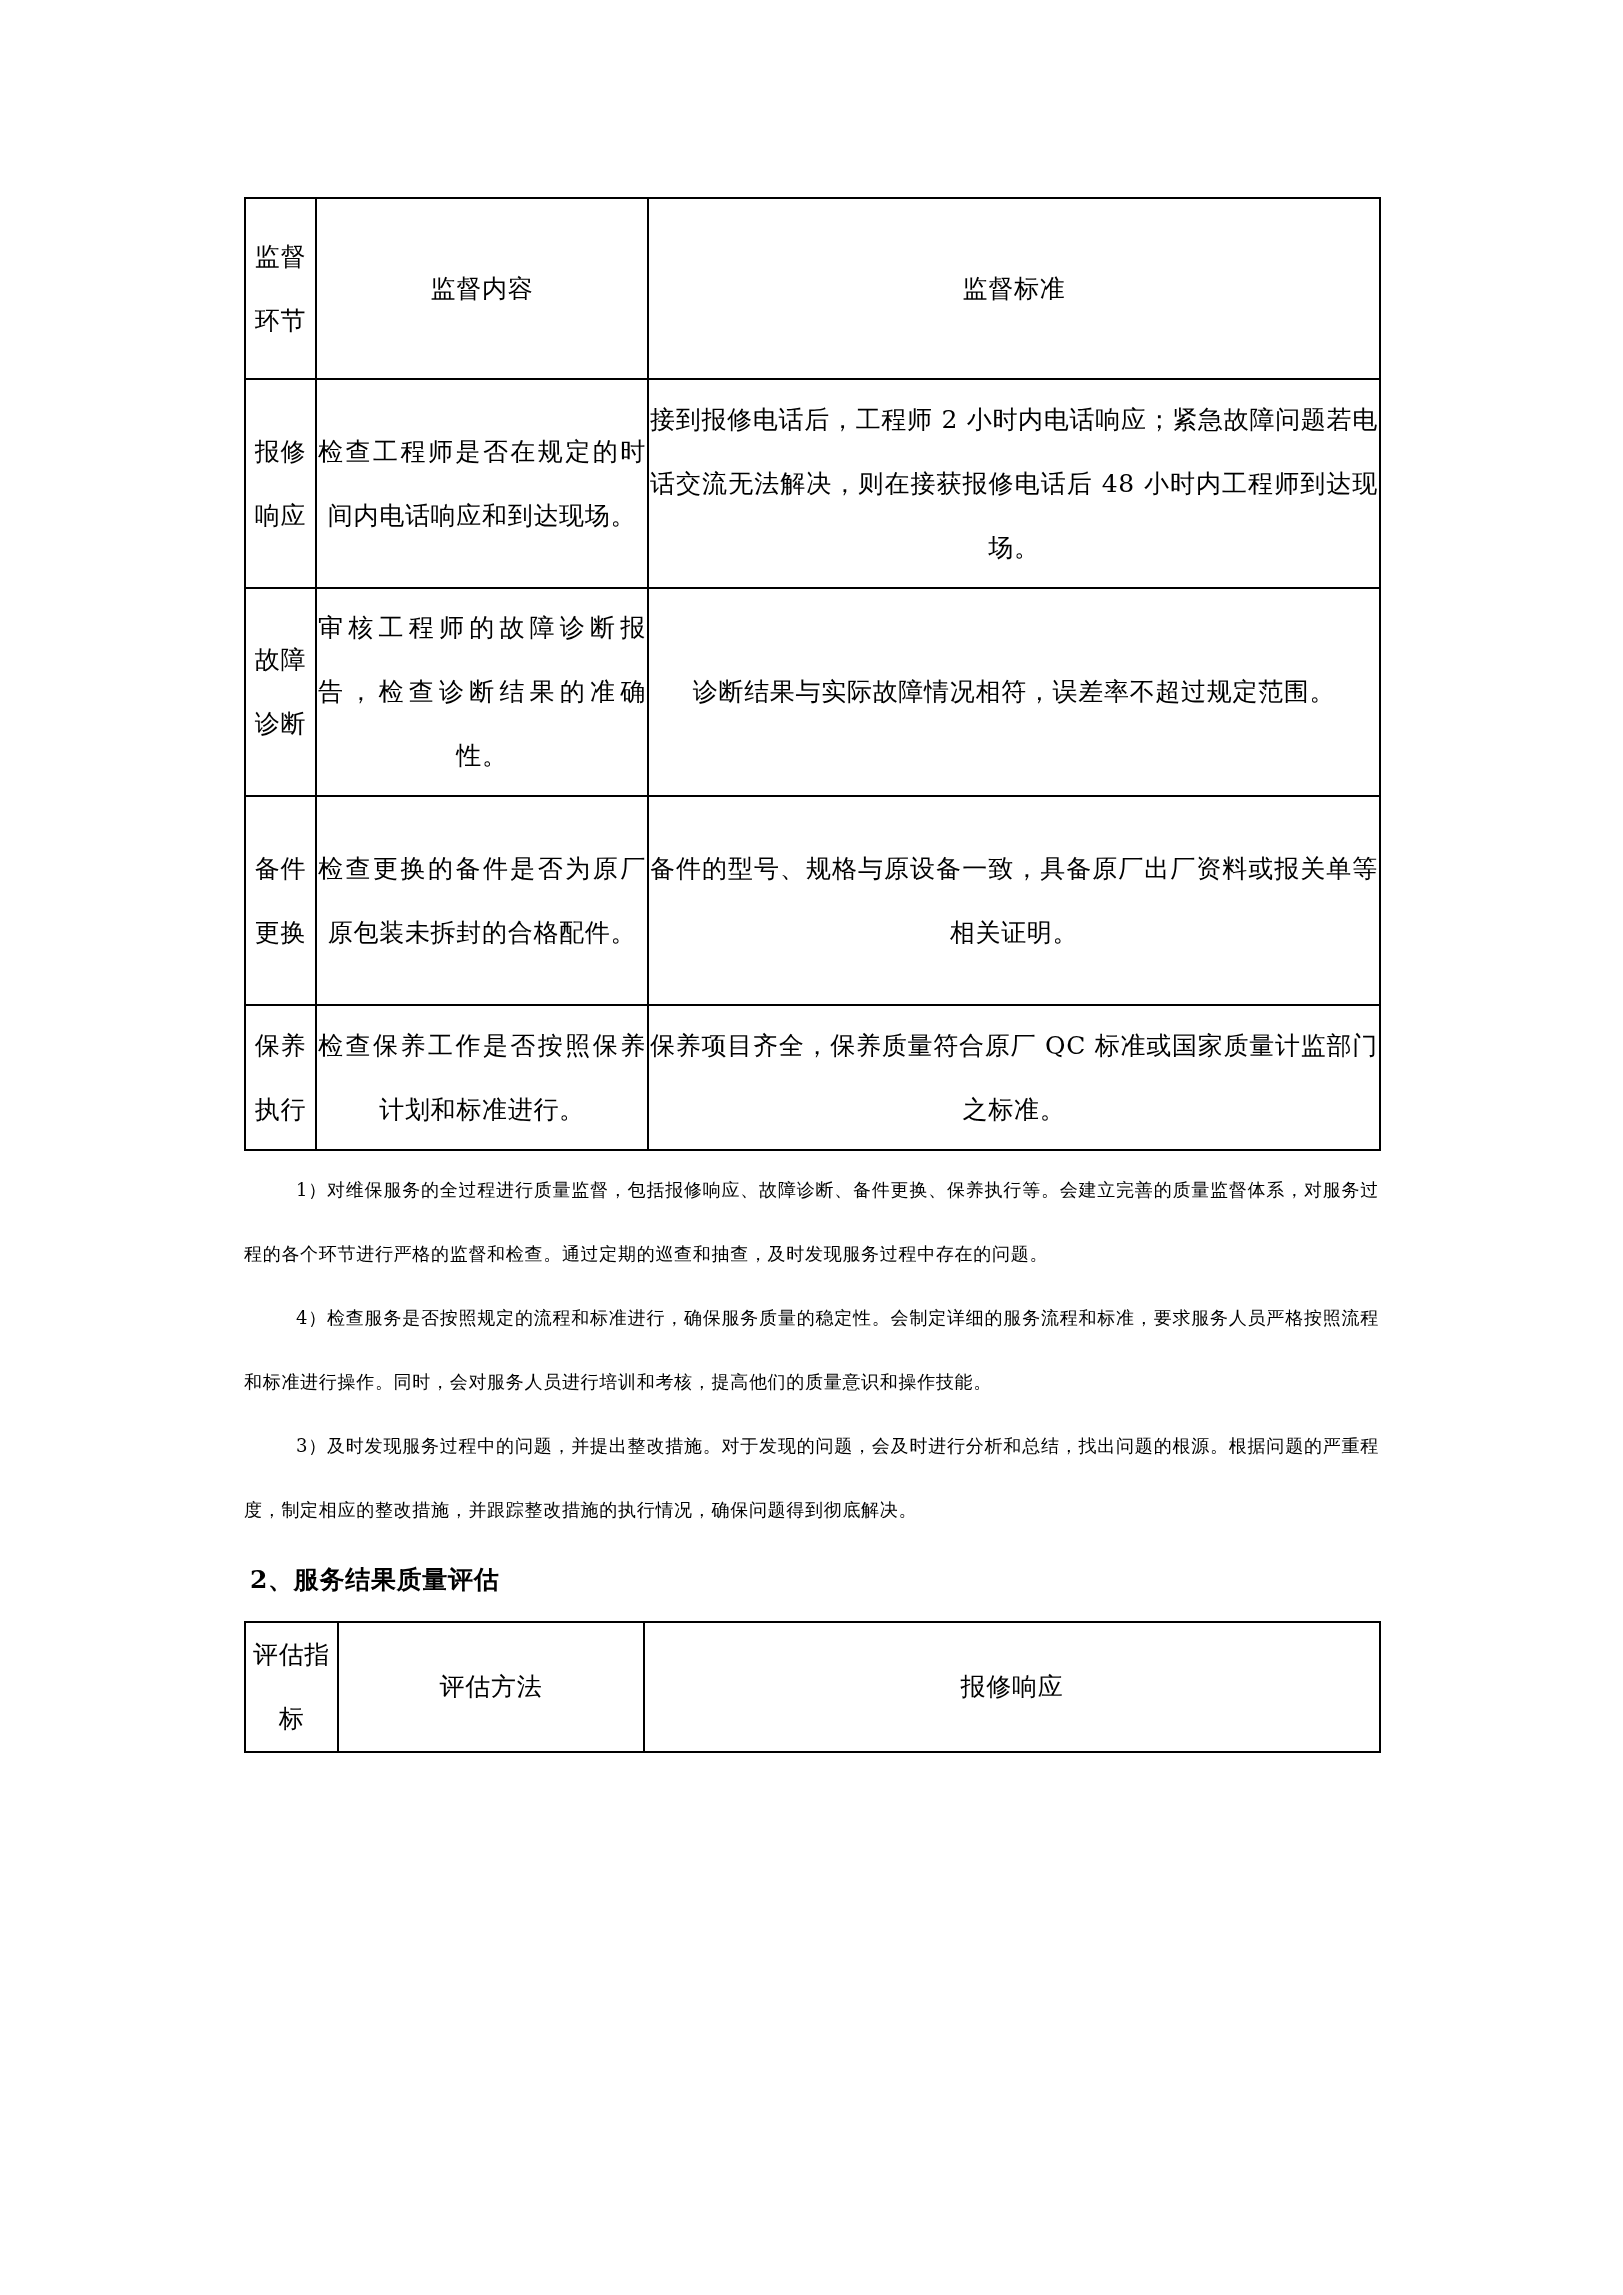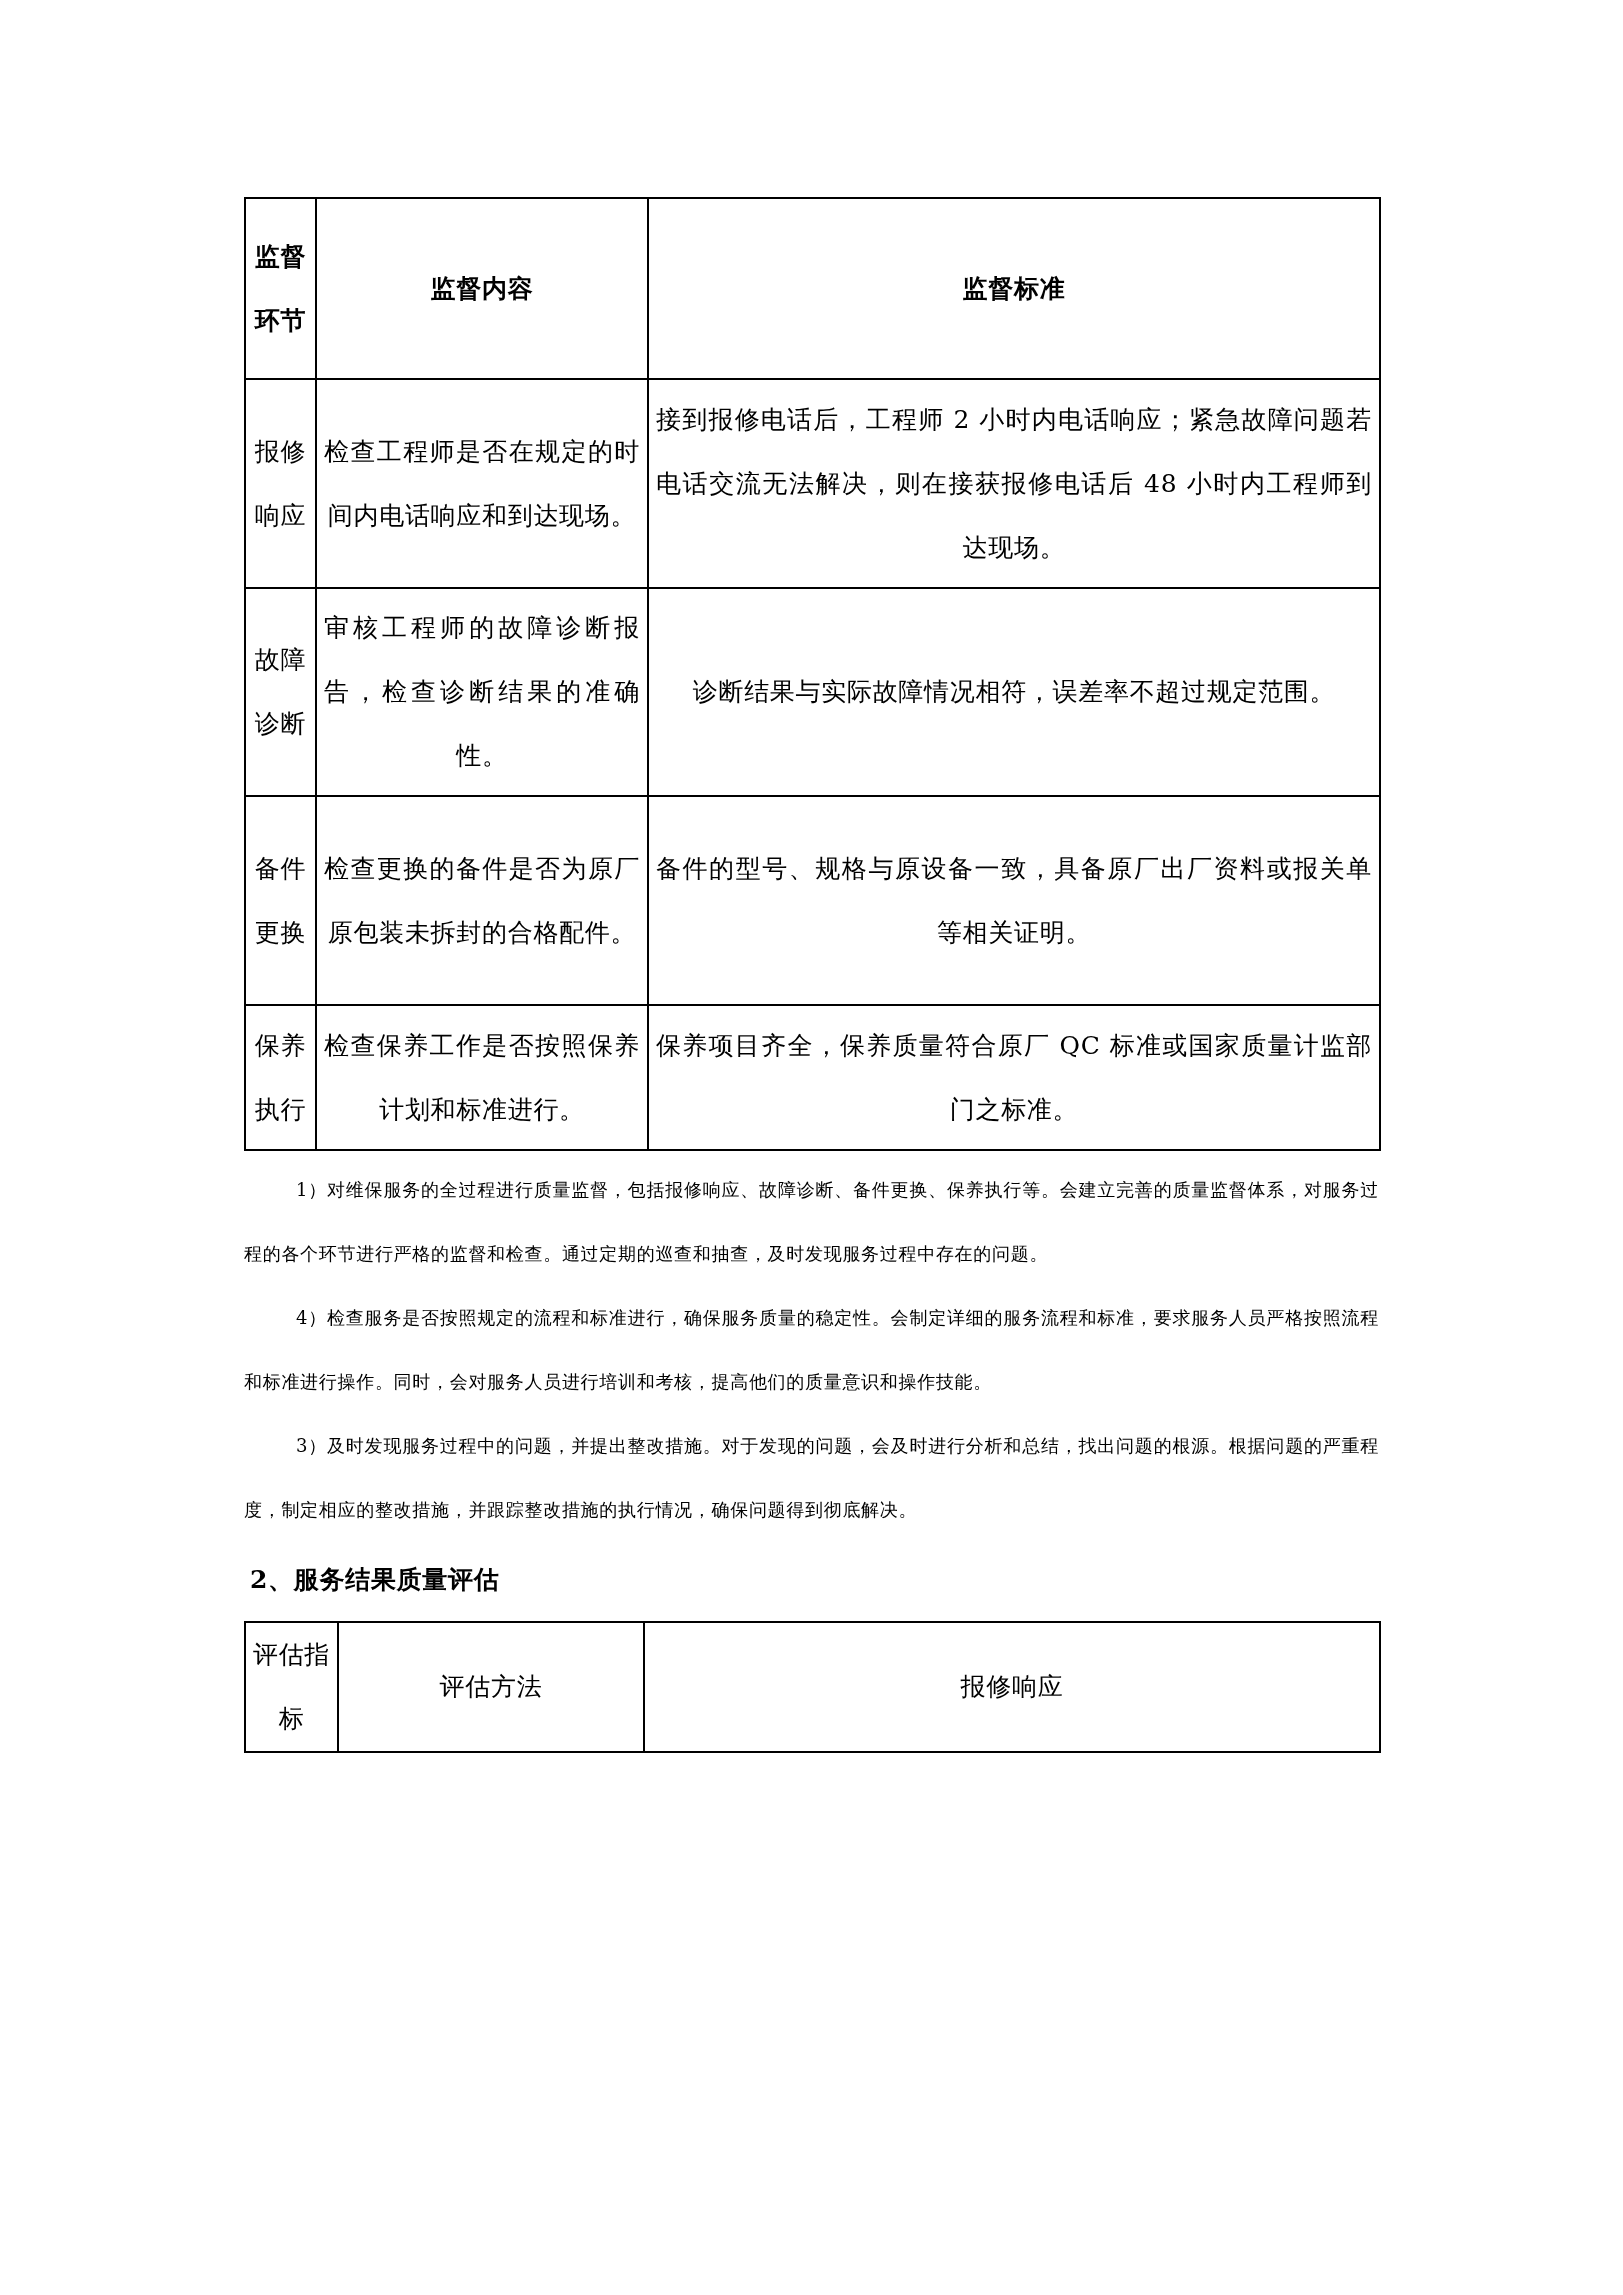--- a/index.html
+++ b/index.html
@@ -23,39 +23,39 @@
     }
     table {
       border-collapse: collapse;
       width: 1135px;
       table-layout: fixed;
     }
     td {
       border: 2px solid #000000;
       font-size: 25px;
       line-height: 64px;
-      padding: 0 7px;
+      padding: 0 1px;
       vertical-align: middle;
       text-align: center;
       letter-spacing: 0.7px;
       word-break: break-all;
     }
     td.just {
       text-align: justify;
       text-align-last: center;
     }
     td.label {
       padding: 0 1.3px;
       line-height: 64px;
       text-align: center;
     }
     .t1 col.c1 { width: 71px; }
     .t1 col.c2 { width: 332px; }
     .t1 col.c3 { width: 732px; }
-    .t1 tr.r0 { height: 181px; font-weight: bold; }
+    .t1 tr.r0 { height: 181px; }
     .t1 tr.r1 { height: 209px; }
     .t1 tr.r2 { height: 208px; }
     .t1 tr.r3 { height: 209px; margin-left: 20px; }
     .t1 tr.r4 { height: 145px; }
 
     .t2 col.c1 { width: 93px; }
     .t2 col.c2 { width: 306px; }
     .t2 col.c3 { width: 736px; }
     .t2 tr.r0 { height: 128px; }
 

